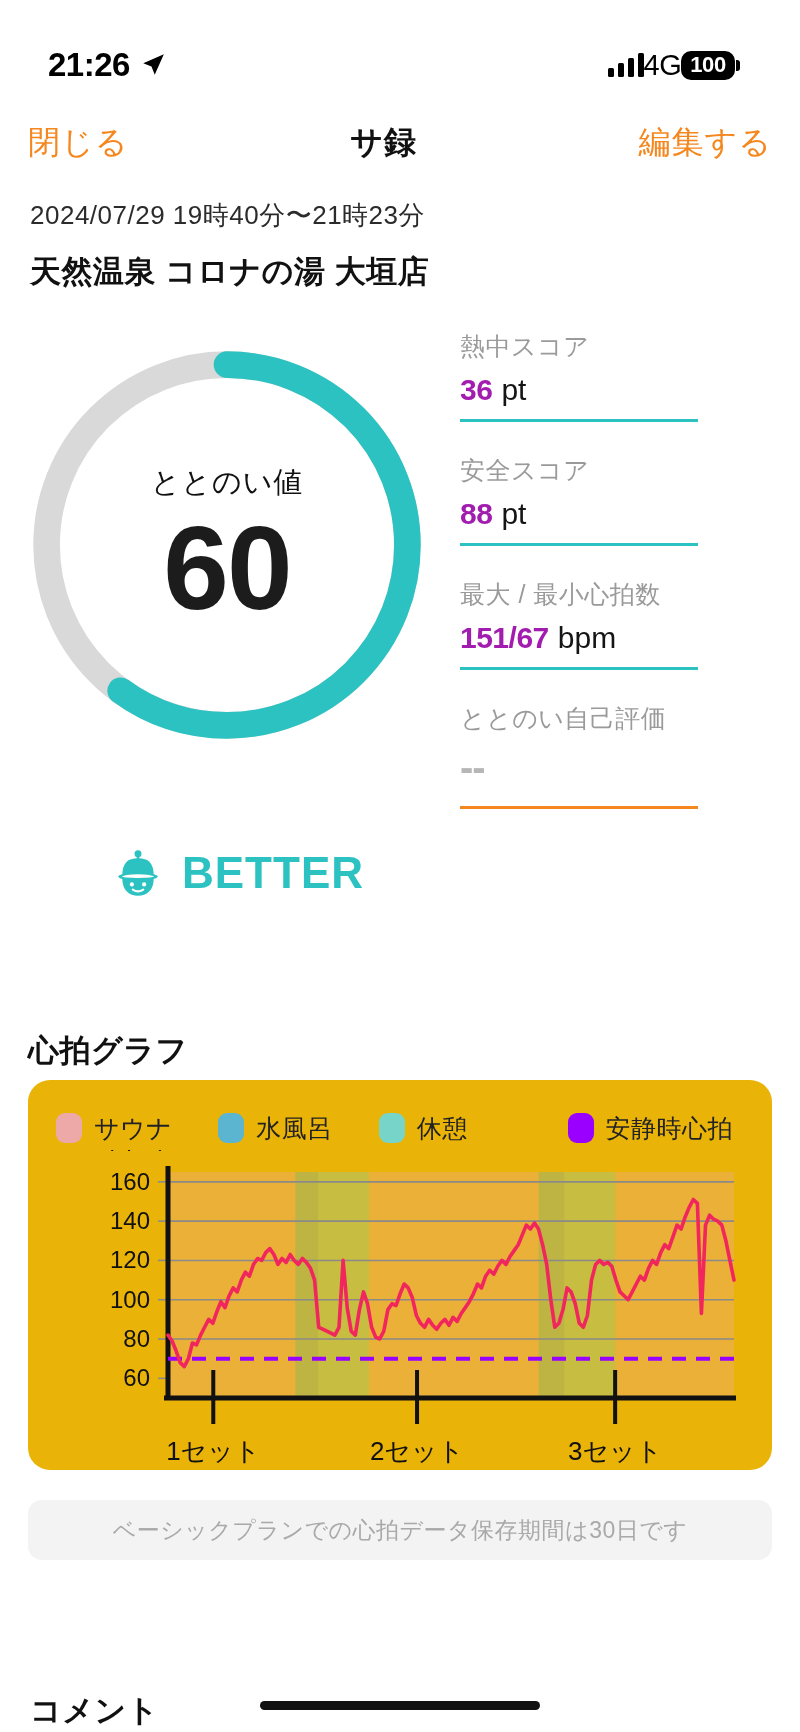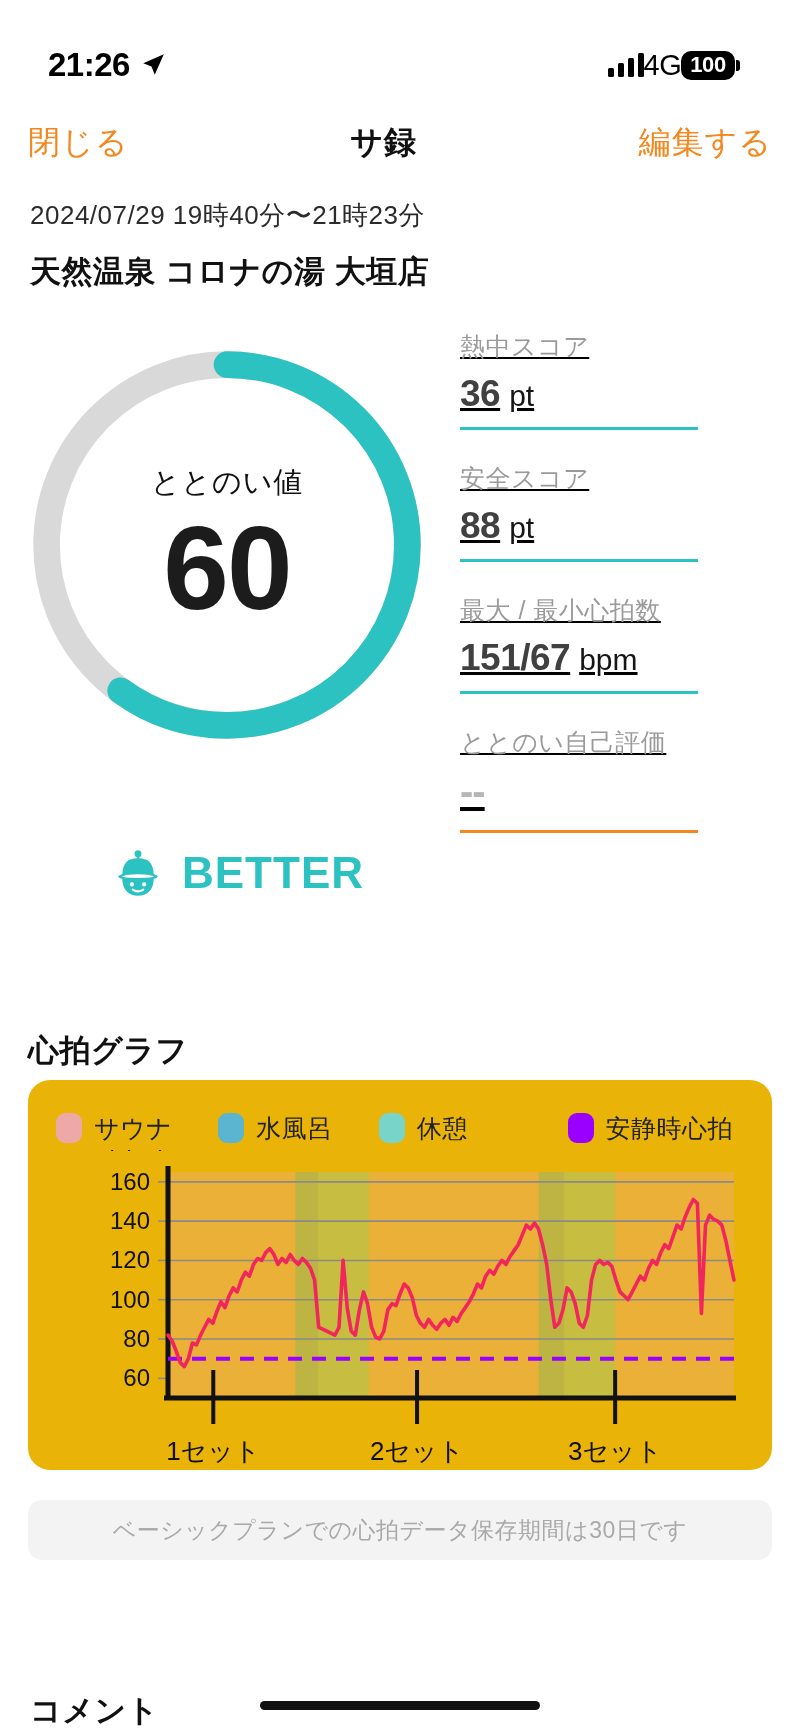--- a/index.html
+++ b/index.html
@@ -63,24 +63,24 @@
   .donut-value { font-size:118px; font-weight:800; color:#1c1c1c; line-height:1; letter-spacing:-2px; }
 
   .better-row {
     position:absolute; left:110px; top:845px; width:330px;
     display:flex; align-items:center; gap:16px;
   }
   .better-text { font-size:44px; font-weight:700; color:#2DC2C2; letter-spacing:1px; }
 
   
   .metrics { position:absolute; left:460px; top:330px; width:300px; }
-  .metric { margin-bottom:16px;text-decoration:underline; }
+  .metric { margin-bottom:16px; }
   .metric-label { font-size:25px; color:#9a9a9a; letter-spacing:0.5px; }
   .metric-val-row { display:flex; align-items:baseline; margin-top:10px; padding-bottom:12px; }
-  .metric-num { font-size:37px; font-weight:700; color:#404040; letter-spacing:-0.5px; }
+  .metric-num { font-size:30px; font-weight:700; color:#a21caf; letter-spacing:-0.5px; }
   .metric-unit { font-size:30px; color:#151515; margin-left:9px; }
   .metric-rule { height:3px; background:#2DC2C2; width:238px; }
   .metric-rule.orange { background:#F5871F; }
   .metric-dash { font-size:40px; color:#b6b6b6; font-weight:700; letter-spacing:-1px; }
 
   
   .chart-h { position:absolute; left:28px; top:1030px; font-size:31px; font-weight:700; color:#111; letter-spacing:0.5px; }
   .chart-card {
     position:absolute; left:28px; top:1080px; width:744px; height:390px;
     background:#eab308; border-radius:22px;

